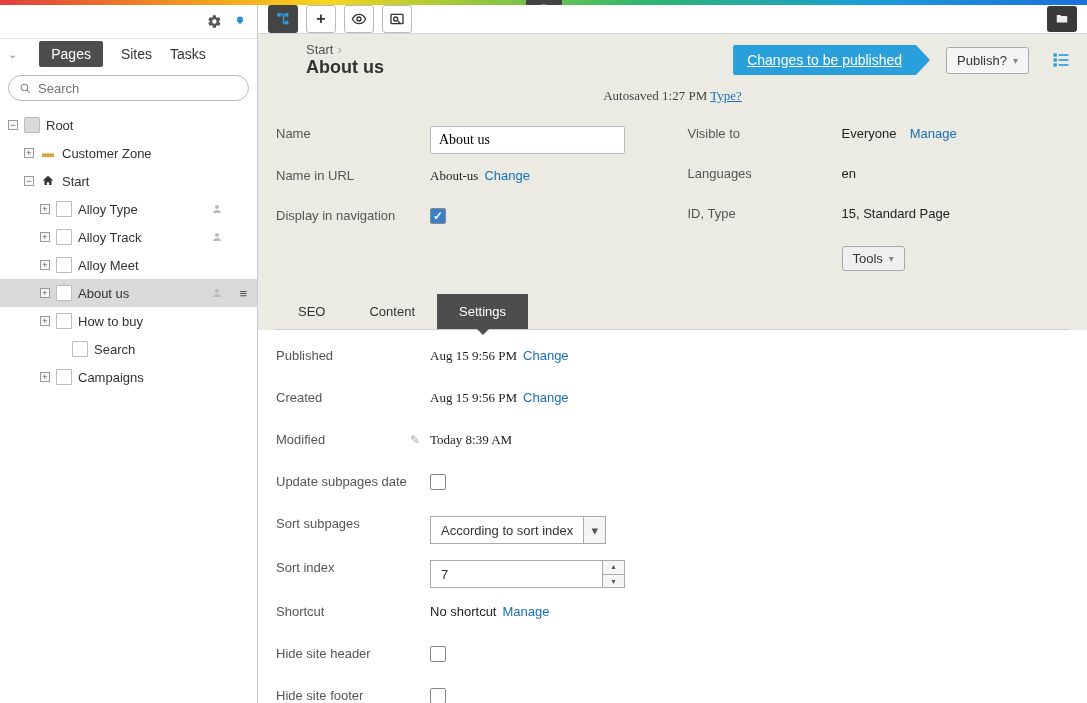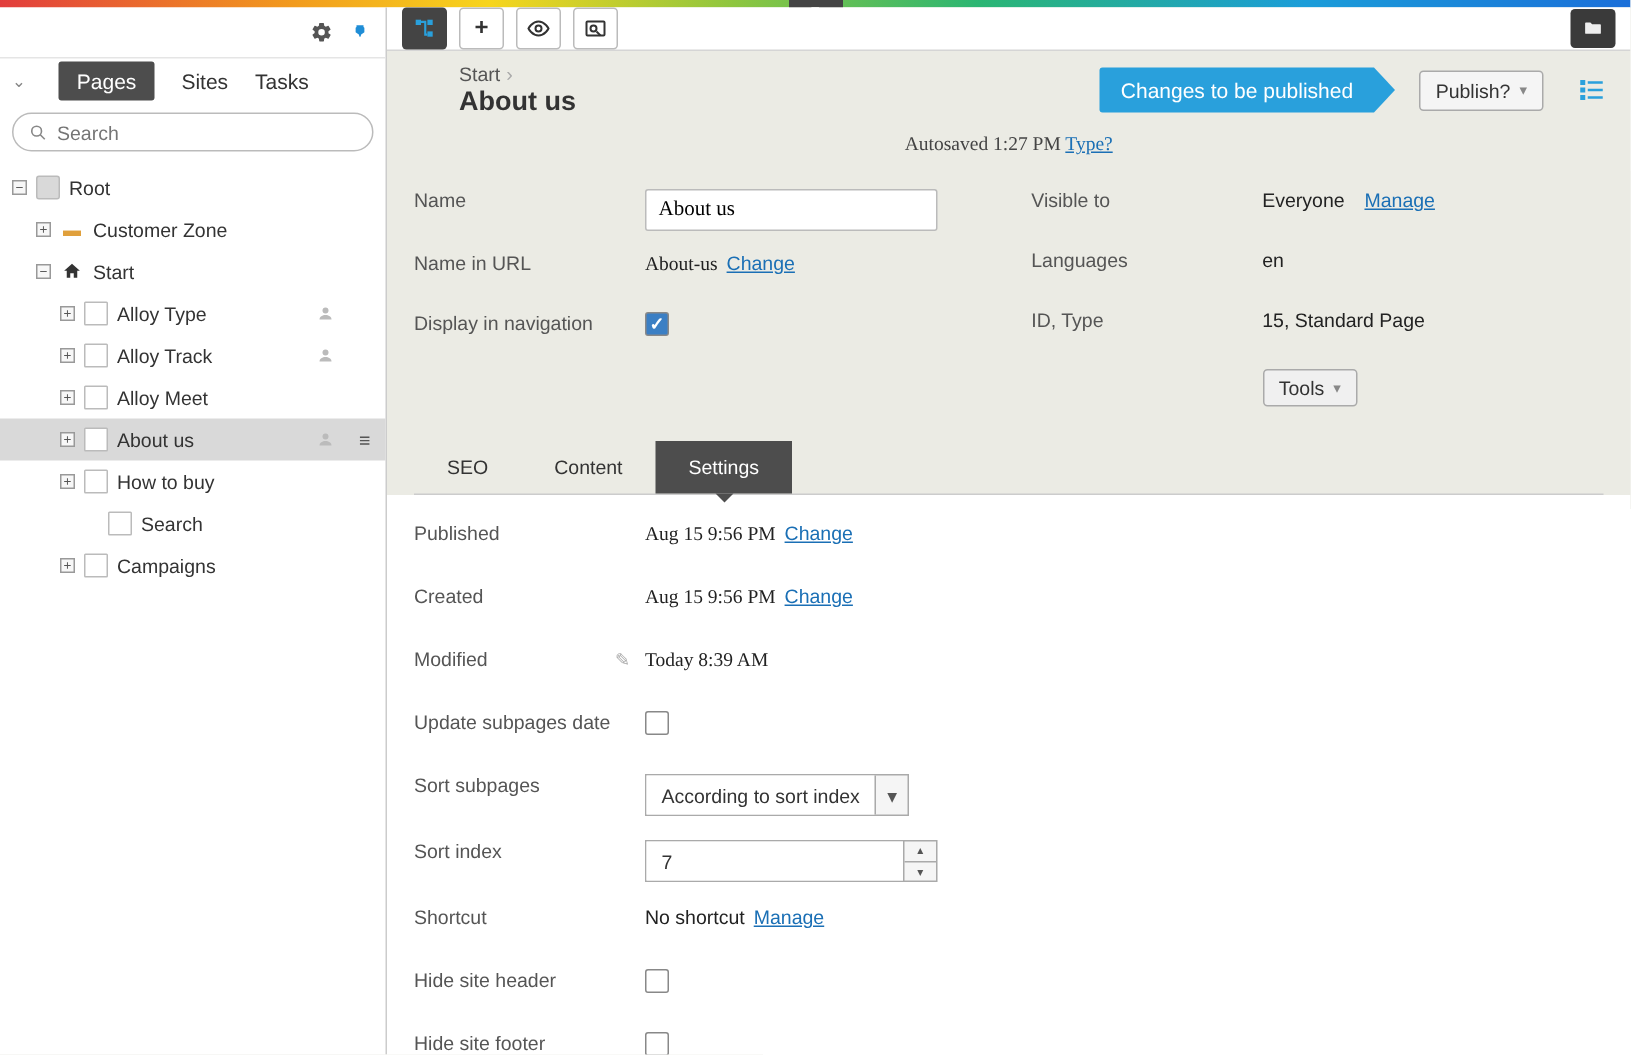--- a/index.html
+++ b/index.html
@@ -40,33 +40,33 @@
   .m-toolbar .tree-icon { width:30px; height:28px; background:#444; border-radius:3px; display:flex; align-items:center; justify-content:center; color:#29a0dc;}
   .tbtn { width:30px; height:28px; border:1px solid #bbb; border-radius:3px; display:flex; align-items:center; justify-content:center; background:#fff; cursor:pointer; font-size:16px; font-weight:bold; color:#333;}
   .tbtn svg{width:16px;height:16px;}
   .m-toolbar .right { margin-left:auto; }
   .folder-btn { width:30px; height:26px; background:#3a3a3a; border-radius:3px; display:flex; align-items:center; justify-content:center; color:#eee;}
   .header-row { display:flex; align-items:center; padding:8px 16px 4px 16px; gap:10px;margin-left:32px;}
   .breadcrumb { flex:1;}
   .breadcrumb .bc-parent { color:#555; font-size:13px;}
   .breadcrumb .bc-arrow { color:#aaa; margin:0 4px;}
   .breadcrumb .bc-title { font-size:18px; font-weight:bold; display:block;}
-  .status-pill { background:#29a0dc; color:#fff; padding:6px 14px; font-size:14px; position:relative; height:30px; display:flex; align-items:center; border-radius:2px 0 0 2px;}
+  .status-pill { background:#29a0dc; color:#fff; padding:6px 14px; font-size:14px; position:relative; height:30px; display:flex; align-items:center; border-radius:2px 0 0 2px;text-decoration:underline;}
   .status-pill::after { content:""; position:absolute; right:-14px; top:0; border-top:15px solid transparent; border-bottom:15px solid transparent; border-left:14px solid #29a0dc;}
   .publish-btn { border:1px solid #aaa; background:#f5f5f5; padding:5px 10px; border-radius:3px; display:flex; align-items:center; gap:6px; cursor:pointer; margin-left:20px;}
   .list-icon { color:#29a0dc; font-size:20px; margin-left:12px; cursor:pointer;}
   .autosave { text-align:center; padding:6px 0 10px 0; color:#444; font-family: Georgia, serif;}
   .autosave a { color:#1a6fb5;}
   .form-area { background:#ebebe4; padding:12px 18px 0 18px;}
   .cols { display:flex; gap:30px;}
   .col { flex:1;}
   .frow { display:flex; align-items:flex-start; margin-bottom:14px; min-height:26px;}
   .flabel { width:154px; color:#555; font-size:13px;}
   .fval { flex:1; font-family: Georgia, serif; color:#222;}
-  .fval .link { color:#1a6fb5; text-decoration:underline; font-family: Arial; cursor:pointer; margin-left:6px;}
+  .fval .link { color:#1a6fb5; font-family: Arial; cursor:pointer; margin-left:6px;}
   .text-input { border:1px solid #bbb; padding:5px 8px; font-family: Georgia, serif; font-size:14px; width:195px; background:#fff; border-radius:2px;}
   .checkbox { width:16px; height:16px; border:1px solid #888; background:#fff; display:flex; align-items:center; justify-content:center; color:#1a6fb5; font-weight:bold; font-size:12px; border-radius:2px;}
   .tools-btn { border:1px solid #aaa; background:#f0f0f0; padding:4px 10px; border-radius:3px; display:flex; align-items:center; gap:6px; cursor:pointer;}
   .content-tabs { display:flex; margin-top:8px; border-bottom:1px solid #ccc;}
   .ctab { padding:10px 22px; cursor:pointer; color:#333;}
   .ctab.active { background:#4d4d4d; color:#fff; position:relative;}
   .ctab.active::after{content:"";position:absolute;bottom:-6px;left:50%;margin-left:-6px;border-left:6px solid transparent;border-right:6px solid transparent;border-top:6px solid #4d4d4d;}
   .settings-area { background:#fff; padding:18px; height:100%;}
   .settings-area .frow { margin-bottom:16px;}
   .pin-icon { color:#aaa; font-size:12px; margin-left:auto; margin-right:10px;}

